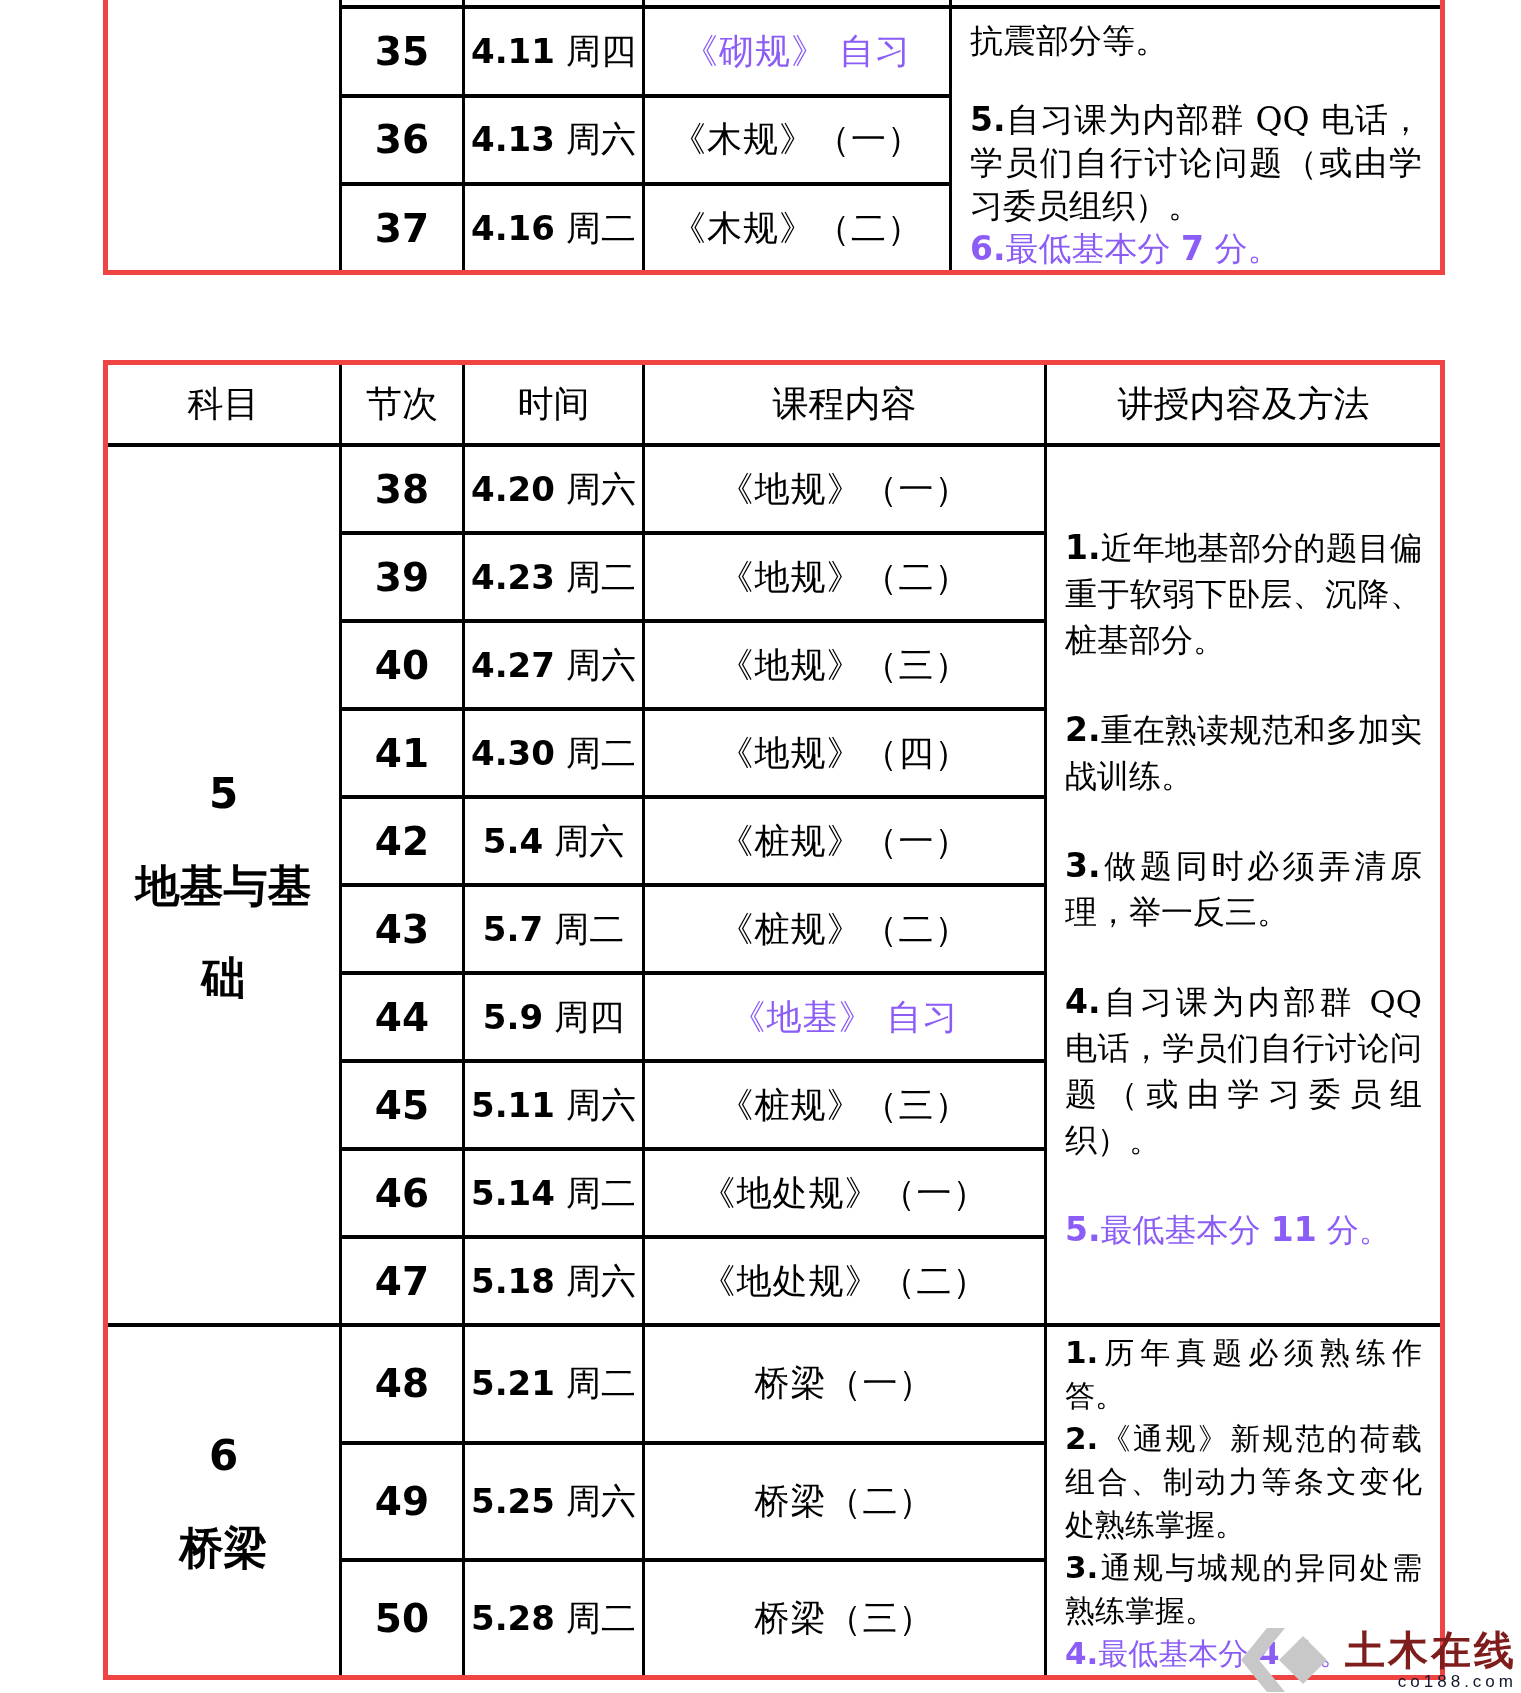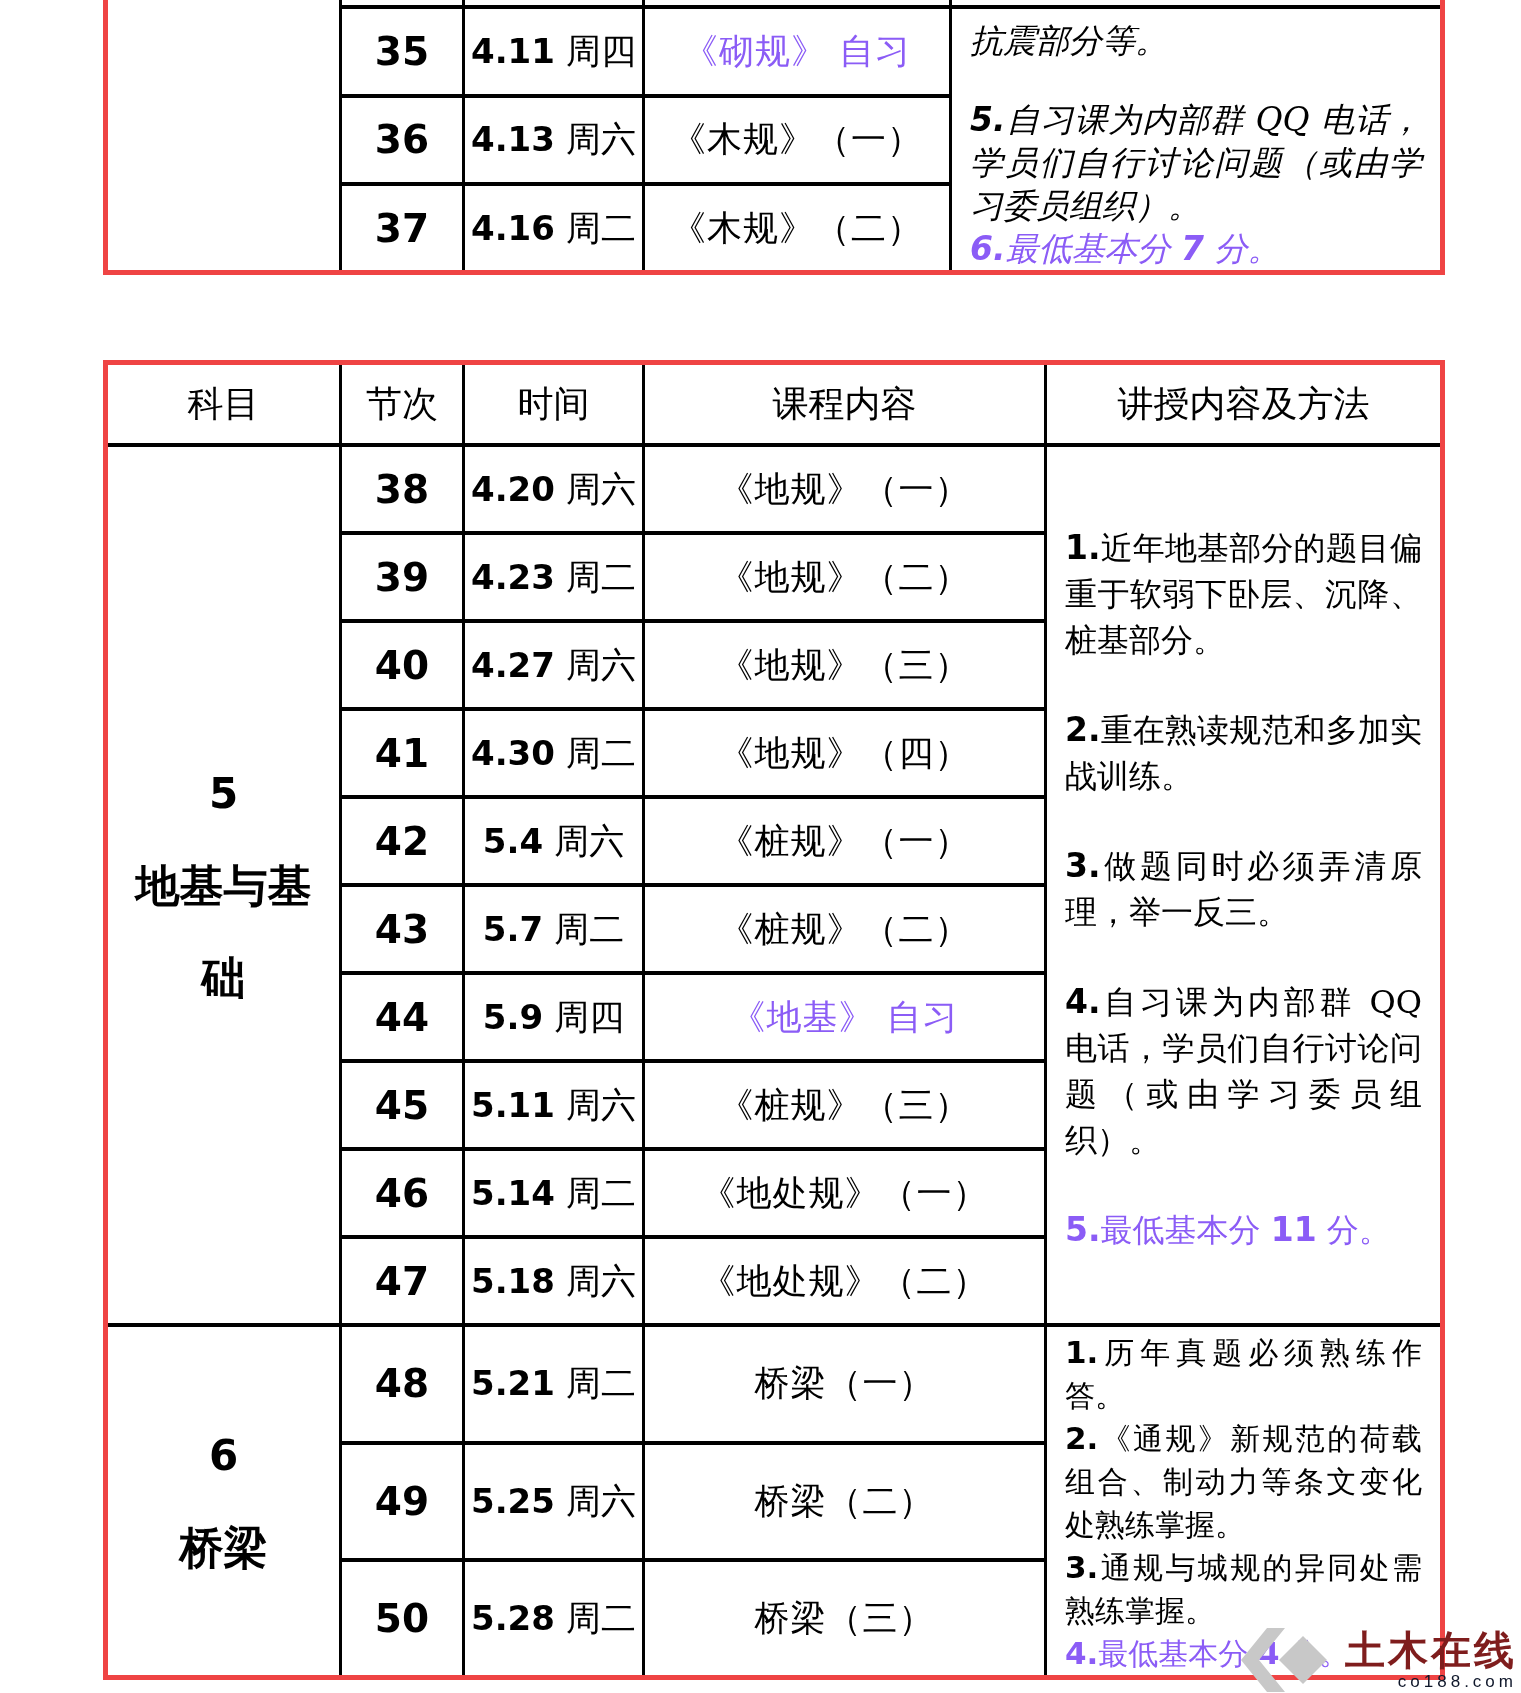--- a/index.html
+++ b/index.html
@@ -32,21 +32,21 @@
 
   td.c-subject{text-align:center;font-weight:bold;font-size:44px;vertical-align:middle;}
   td.c-subject .sub-line{line-height:92px;}
   td.c-subject .num{font-size:42px;}
 
   td.c-notes{vertical-align:top;text-align:justify;padding:8px 18px 0 18px;
              font-size:32px;line-height:46px;}
   td.c-notes .num{font-size:33px;}
   .nl{margin:0;}
   .nl.gap{margin-bottom:44px;}
-  #t1 td.c-notes{line-height:43px;padding-top:10px;font-size:33px;font-style:italic;}
+  #t1 td.c-notes{line-height:43px;padding-top:10px;font-size:33px;}
   #t1 .nl.gap{margin-bottom:36px;}
   td.notes-mid{vertical-align:middle;}
   td.notes-tight{font-size:30px;line-height:43px;padding-top:4px;}
   td.notes-tight .num{font-size:31px;}
 
   .watermark{position:absolute;right:4px;bottom:0;display:flex;align-items:center;gap:8px;}
   .wm-text{display:flex;flex-direction:column;align-items:flex-end;}
   .wm-name{font-size:40px;font-weight:bold;color:#7f1d1d;letter-spacing:3px;
            font-family:"DejaVu Sans","Liberation Sans",sans-serif;line-height:44px;}
   .wm-domain{font-size:17px;color:#0f172a;letter-spacing:4px;margin-top:0;

